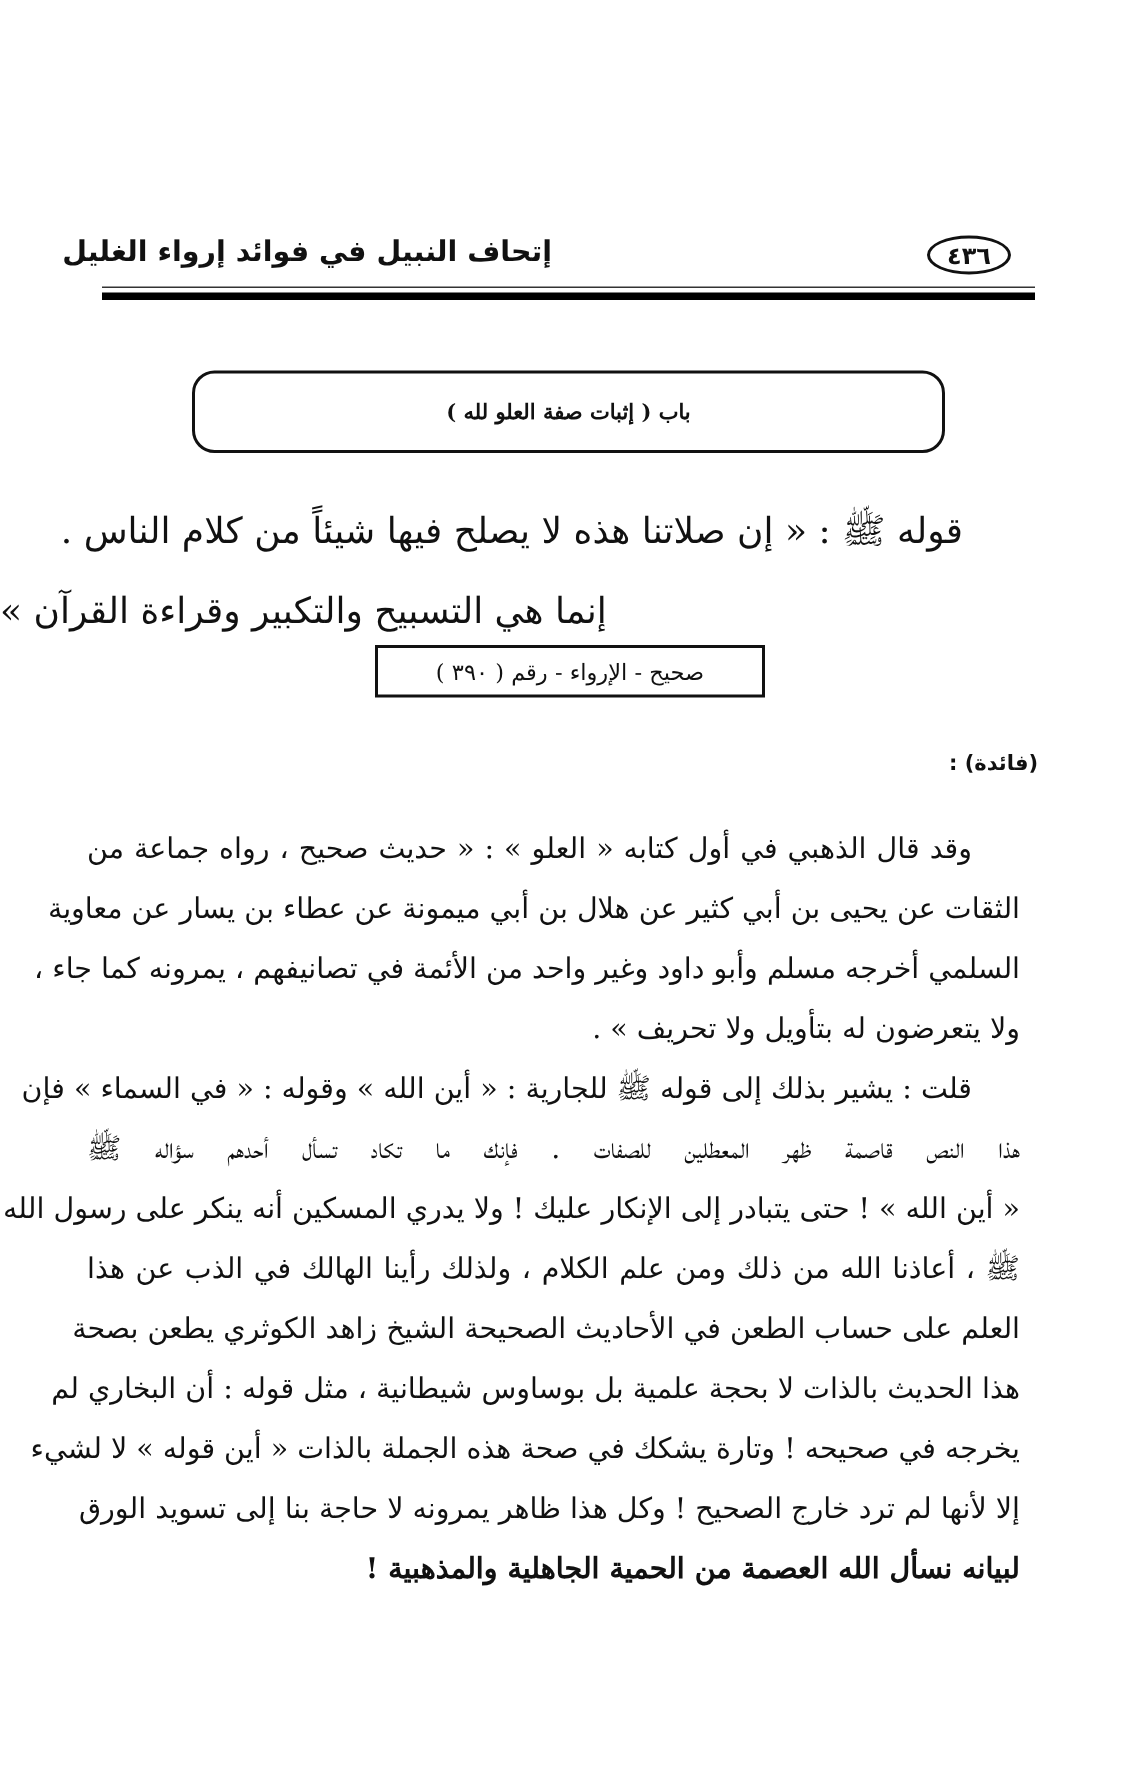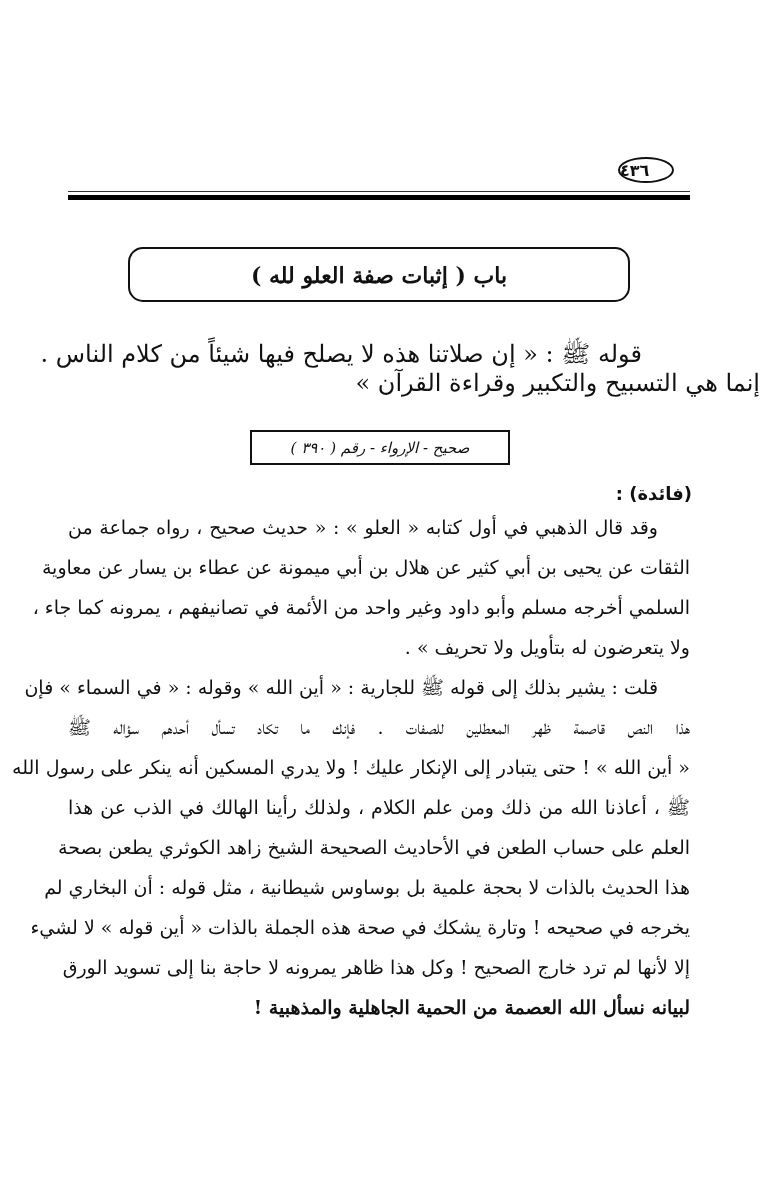--- a/index.html
+++ b/index.html
@@ -37,21 +37,21 @@
     .page-number-oval {
       position: absolute;
       left: 618px;
       top: 157px;
       width: 56px;
       height: 26px;
       border: 2px solid #111;
       border-radius: 50%;
       display: flex;
       align-items: center;
-      justify-content: flex-end;
+      justify-content: center;
       font-family: "DejaVu Sans", sans-serif;
       font-weight: bold;
       font-size: 16px;
       direction: rtl;
       box-sizing: border-box;
     }
     .rule-thin {
       position: absolute;
       left: 68px;
       top: 191px;
@@ -77,93 +77,94 @@
       border: 2px solid #111;
       border-radius: 15px;
       box-sizing: border-box;
       display: flex;
       align-items: center;
       justify-content: center;
     }
     .chapter-title {
       direction: rtl;
       font-weight: bold;
-      font-size: 22px;
+      font-size: 14px;
       font-family: "DejaVu Serif", serif;
     }
     
     .hadith-line {
       position: absolute;
       direction: rtl;
       font-size: 24px;
       line-height: 30px;
       white-space: nowrap;
     }
     .hadith-line-1 {
       right: 118px;
       top: 339px;
     }
     .hadith-line-2 {
       left: 0;
       width: 760px;
-      text-align: right;
-      top: 368px;
+      text-align: left;
+      top: 392px;
     }
     .grading-box {
       position: absolute;
       left: 250px;
       top: 430px;
       width: 260px;
       height: 35px;
       border: 2px solid #111;
       box-sizing: border-box;
       display: flex;
       align-items: center;
       justify-content: center;
       direction: rtl;
       font-size: 15px;
-      font-style: italic;
     }
     
     .benefit-heading {
       position: absolute;
       right: 68px;
-      top: 480px;
-      direction: rtl;
-      font-weight: bold;
-      font-size: 18px;
+      top: 495px;
+      direction: rtl;
+      font-weight: bold;
+      font-size: 14px;
       line-height: 28px;
       font-family: "DejaVu Sans", sans-serif;
       white-space: nowrap;
     }
     
     .body-line {
       position: absolute;
-      left: 68px;
+      left: 58px;
       width: 622px;
       direction: rtl;
       font-size: 19px;
       line-height: 30px;
       white-space: nowrap;
       text-align: justify;
       text-align-last: justify;
+      margin-top: 39px;
     }
     .body-line.last {
       text-align-last: right;
     }
     .body-line.indent {
       padding-right: 32px;
       box-sizing: border-box;
     }
   </style>
 </head>
 <body>
 
 <div class="page">
 
+  <div class="running-title">إتحاف النبيل في فوائد إرواء الغليل</div>
   <div class="page-number-oval">
     <span>٤٣٦</span>
   </div>
   <div class="rule-thin"></div>
   <div class="rule-thick"></div>
 
   <div class="chapter-box">
     <span class="chapter-title">باب ( إثبات صفة العلو لله )</span>
   </div>
 

